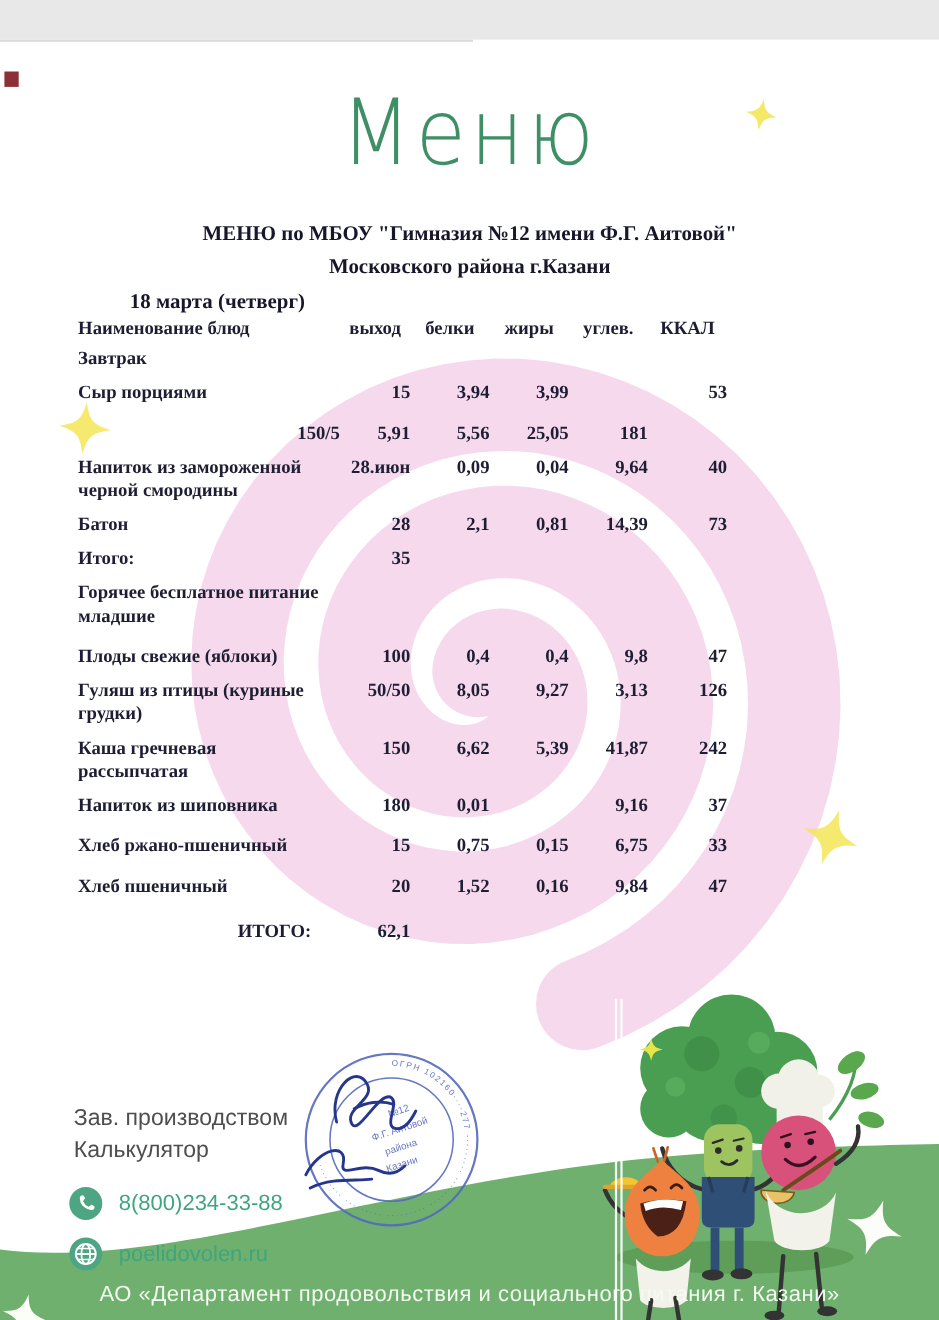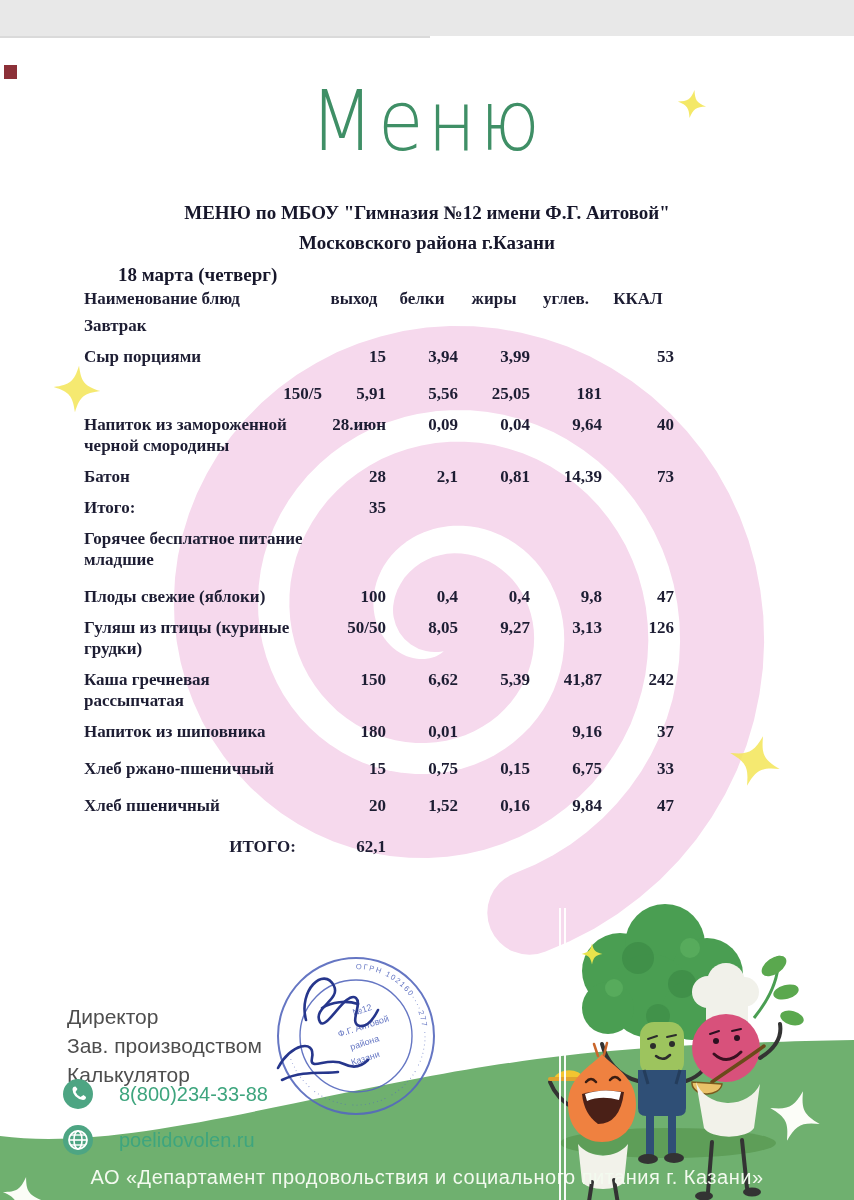--- a/index.html
+++ b/index.html
@@ -16,36 +16,36 @@
     font-family:"DejaVu Sans",sans-serif;font-weight:300;font-size:74px;
     color:#3f8f66;letter-spacing:4px;transform:scaleY(1.12);}
 
   
   .org-line{left:0;width:854px;text-align:center;font-weight:bold;font-size:19px;color:#17172b;}
   .org-line1{top:166px;}
   .org-line2{top:196px;text-align:center;}
   .date-line{left:118px;top:228px;font-weight:bold;font-size:19px;color:#17172b;}
 
   
-  .menu-table{left:84px;top:252px;width:596px;}
+  .menu-table{left:71px;top:252px;width:596px;}
   .trow{display:grid;grid-template-columns:238px 64px 72px 72px 72px 72px;margin-bottom:10px;}
   .tcell{font-weight:bold;font-size:17px;line-height:21px;color:#1d1d33;}
   .c-name{padding-right:10px;}
   .c-vyhod,.c-belki,.c-zhiry,.c-uglev,.c-kkal{text-align:right;}
   .thead{margin-bottom:6px;}
   .thead .c-vyhod,.thead .c-belki,.thead .c-zhiry,.thead .c-uglev,.thead .c-kkal{text-align:center;}
   .trow.gap{margin-top:16px;}
   .trow.total{margin-top:20px;}
   .trow.total .c-name{text-align:right;padding-right:26px;}
 
   
   .roles{left:67px;top:966px;font-family:"Liberation Sans",sans-serif;font-size:21px;
          line-height:29px;color:#4e4e4e;}
   .contact-row{left:62px;font-family:"Liberation Sans",sans-serif;font-size:20px;color:#3ea57e;
-         display:flex;align-items:center;gap:25px;}
+         display:flex;align-items:center;gap:14px;}
   .phone-row{top:1042px;}
   .web-row{top:1088px;text-align:center;}
   .contact-row svg{display:block;}
 
   
   .wave{left:0;top:860px;}
   .banner-text{left:0;top:1130px;width:854px;text-align:center;
     font-family:"Liberation Sans",sans-serif;font-size:20px;color:#f3faef;letter-spacing:.5px;}
   .fold{top:872px;height:300px;width:2px;background:rgba(255,255,255,.95);}
   .fold1{left:559px;} .fold2{left:564px;}
@@ -312,21 +312,20 @@
       <path d="M56,60 C66,54 80,52 92,56"></path>
       <path d="M12,120 C24,96 50,90 46,110 C43,124 62,108 78,116 C88,121 96,118 102,112"></path>
       <path d="M16,132 C36,122 58,126 72,124"></path>
     </g>
   </svg>
 
   <div class="abs fold fold1"></div>
   <div class="abs fold fold2"></div>
 
   <div class="abs roles">
-    <div>Директор</div>
     <div>Зав. производством</div>
     <div>Калькулятор</div>
   </div>
 
   <div class="abs contact-row phone-row">
     <svg width="32" height="32" viewBox="0 0 32 32">
       <circle cx="16" cy="16" r="15" fill="#4da583"></circle>
       <path d="M10.5,11.5 q0,-3 3,-3 l2,2.5 -2,3 q1.5,3.5 5,5 l3,-2 2.5,2 q0,3 -3,3 q-10,-2 -10.5,-10.5" fill="#ffffff"></path>
     </svg>
     <span>8(800)234-33-88</span>

